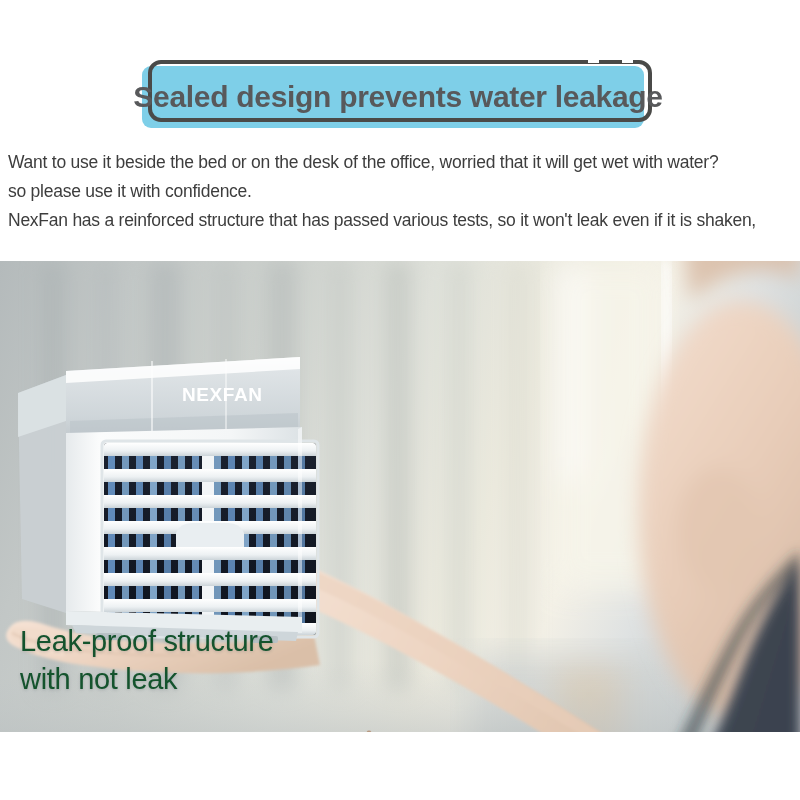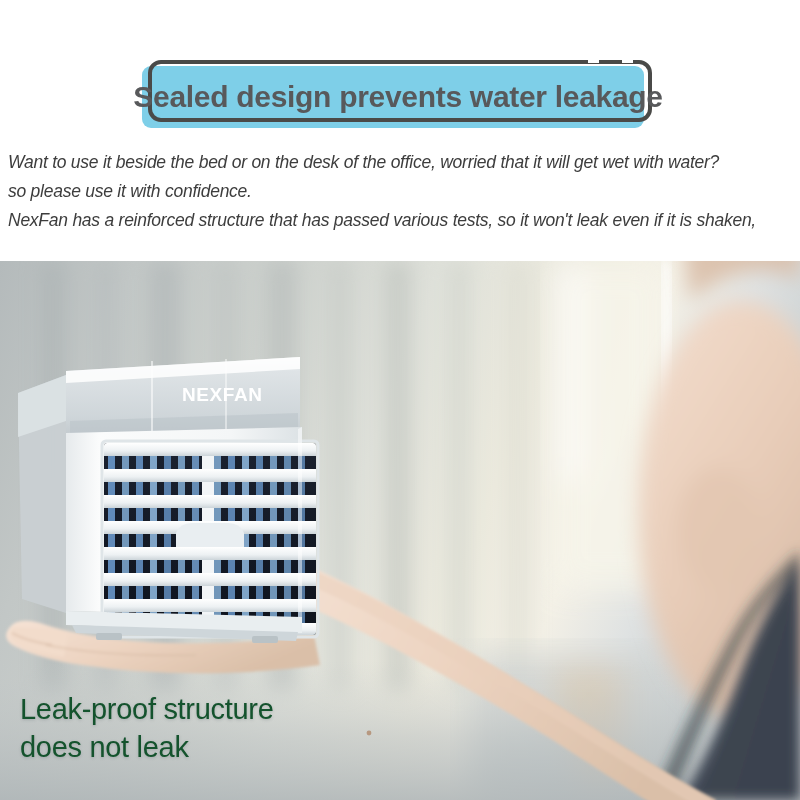--- a/index.html
+++ b/index.html
@@ -60,29 +60,28 @@
 
   
   .body-copy {
     position:absolute;
     left:8px; top:148px;
     width:790px;
     font-size:17.5px;
     line-height:29px;
     color:#3d3d3d;
     letter-spacing:-0.25px;
-    font-style:italic;
   }
   .body-copy .line { white-space:nowrap; display:block; }
 
   
   .photo {
     position:absolute;
     left:0; top:261px;
-    width:800px; height:539px;
+    width:800px; height:471px;
     overflow:hidden;
     background:#b9bfc0;
   }
   .photo-svg { position:absolute; left:0; top:0; width:800px; height:539px; }
 
   
   .photo-caption {
     position:absolute;
     left:20px; bottom:34px;
     font-size:29px;
@@ -297,15 +296,15 @@
     <path d="M72 364 L298 371 L296 380 L76 372 Z" fill="#ced6da"></path>
 
     <rect x="96" y="372" width="26" height="7" rx="2" fill="#b9c2c6"></rect>
     <rect x="252" y="375" width="26" height="7" rx="2" fill="#b9c2c6"></rect>
 
     <path d="M298 168 L302 166 L302 356 L298 356 Z" fill="#ffffff" opacity="0.5"></path>
   </svg>
 
   <div class="photo-caption">
     <span class="cline">Leak-proof structure</span>
-    <span class="cline">does not leak</span>
+    <span class="cline">with not leak</span>
   </div>
 </div>
 
 </body></html>

